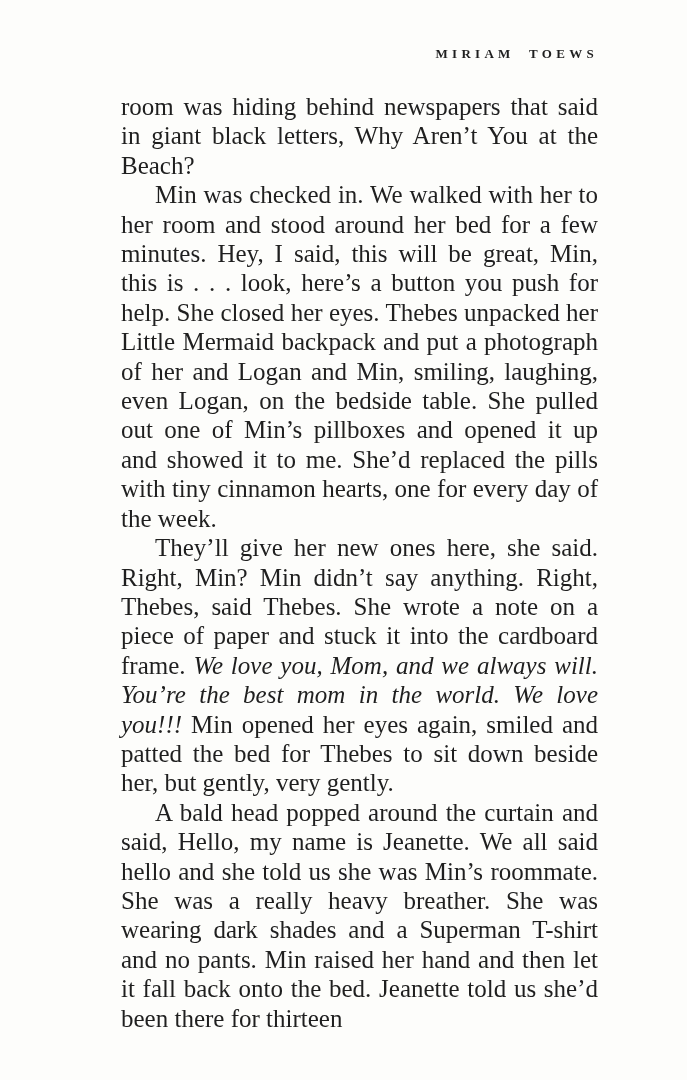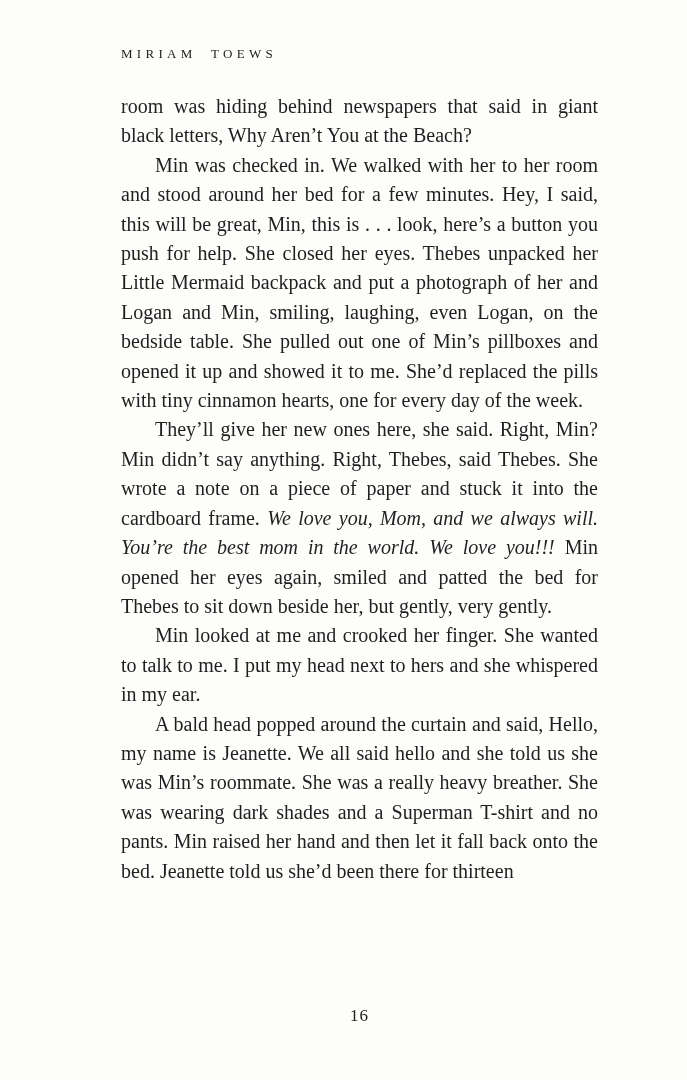--- a/index.html
+++ b/index.html
@@ -15,34 +15,34 @@
     background: var(--paper, #fdfdfb);
     color: var(--ink, #1f1f1f);
     font-family: "Liberation Serif", "DejaVu Serif", serif;
     overflow: hidden;
   }
   .running-header {
     position: absolute;
     top: 46px;
     left: 121px;
     width: 477px;
-    text-align: left;
+    text-align: right;
     font-size: 13px;
-    font-weight: normal;
+    font-weight: bold;
     letter-spacing: 0.33em;
     word-spacing: 0.55em;
     color: var(--ink, #1f1f1f);
     white-space: nowrap;
   }
   .body-text {
     position: absolute;
     top: 92px;
     left: 121px;
     width: 477px;
-    font-size: 20px;
+    font-size: 25px;
     line-height: 29.4px;
     text-align: justify;
     text-justify: inter-word;
   }
   .para {
     margin: 0;
     padding: 0;
   }
   .para.indent {
     text-indent: 34px;
@@ -65,18 +65,16 @@
 </head>
 <body>
 
 <div class="page">
   <div class="running-header">MIRIAM TOEWS</div>
 
   <div class="body-text">
       <p class="para"><span class="text-run">room was hiding behind newspapers that said in giant black letters, Why Aren’t You at the Beach?</span></p>
       <p class="para indent"><span class="text-run">Min was checked in. We walked with her to her room and stood around her bed for a few minutes. Hey, I said, this will be great, Min, this is . . . look, here’s a button you push for help. She closed her eyes. Thebes unpacked her Little Mermaid backpack and put a photograph of her and Logan and Min, smiling, laughing, even Logan, on the bedside table. She pulled out one of Min’s pillboxes and opened it up and showed it to me. She’d replaced the pills with tiny cinnamon hearts, one for every day of the week.</span></p>
       <p class="para indent"><span class="text-run">They’ll give her new ones here, she said. Right, Min? Min didn’t say anything. Right, Thebes, said Thebes. She wrote a note on a piece of paper and stuck it into the cardboard frame. </span><span class="italic-run">We love you, Mom, and we always will. You’re the best mom in the world. We love you!!!</span><span class="text-run"> Min opened her eyes again, smiled and patted the bed for Thebes to sit down beside her, but gently, very gently.</span></p>
-      <p class="para indent"><span class="text-run">Min looked at me and crooked her finger. She wanted to talk to me. I put my head next to hers and she whispered in my ear.</span></p>
       <p class="para indent"><span class="text-run">A bald head popped around the curtain and said, Hello, my name is Jeanette. We all said hello and she told us she was Min’s roommate. She was a really heavy breather. She was wearing dark shades and a Superman T-shirt and no pants. Min raised her hand and then let it fall back onto the bed. Jeanette told us she’d been there for thirteen</span></p>
     </div>
 
-  <div class="folio">16</div>
 </div>
 
 </body></html>

